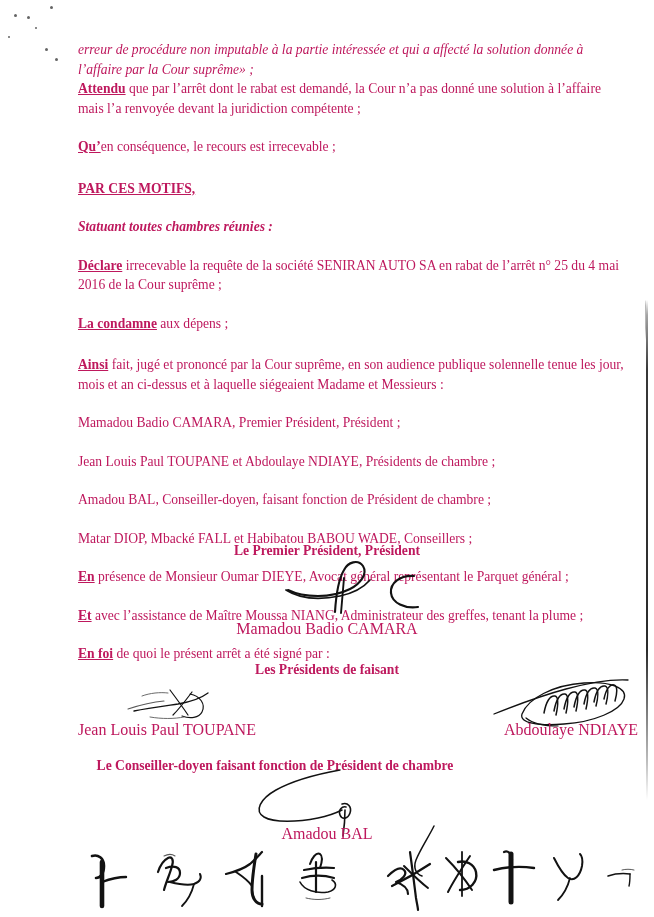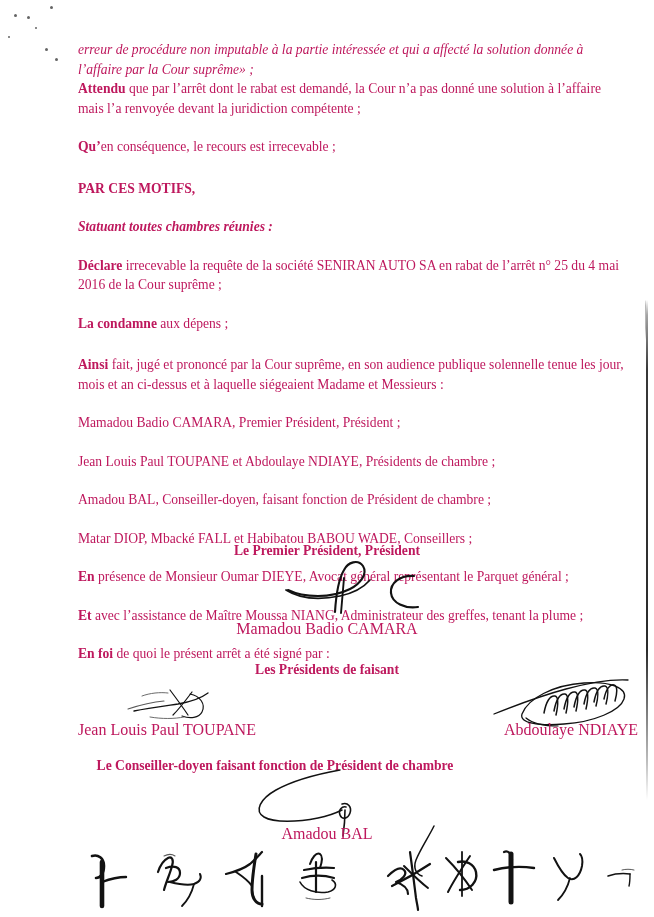--- a/index.html
+++ b/index.html
@@ -42,21 +42,21 @@
     top: 40px;
     width: 546px;
   }
   .para {
     font-size: 13.6px;
     line-height: 19.5px;
     text-align: left;
     margin: 0;
   }
   .para.italic { font-style: italic; }
-  .b { font-weight: bold; }
+  .b { font-weight: bold; text-decoration: underline; }
   .bi { font-weight: bold; font-style: italic; }
   .gap-md { height: 19px; }
   .gap-lg { height: 22px; }
 
   .heading-center {
     font-size: 13.6px;
     font-weight: bold;
     text-align: center;
     line-height: 19px;
   }

